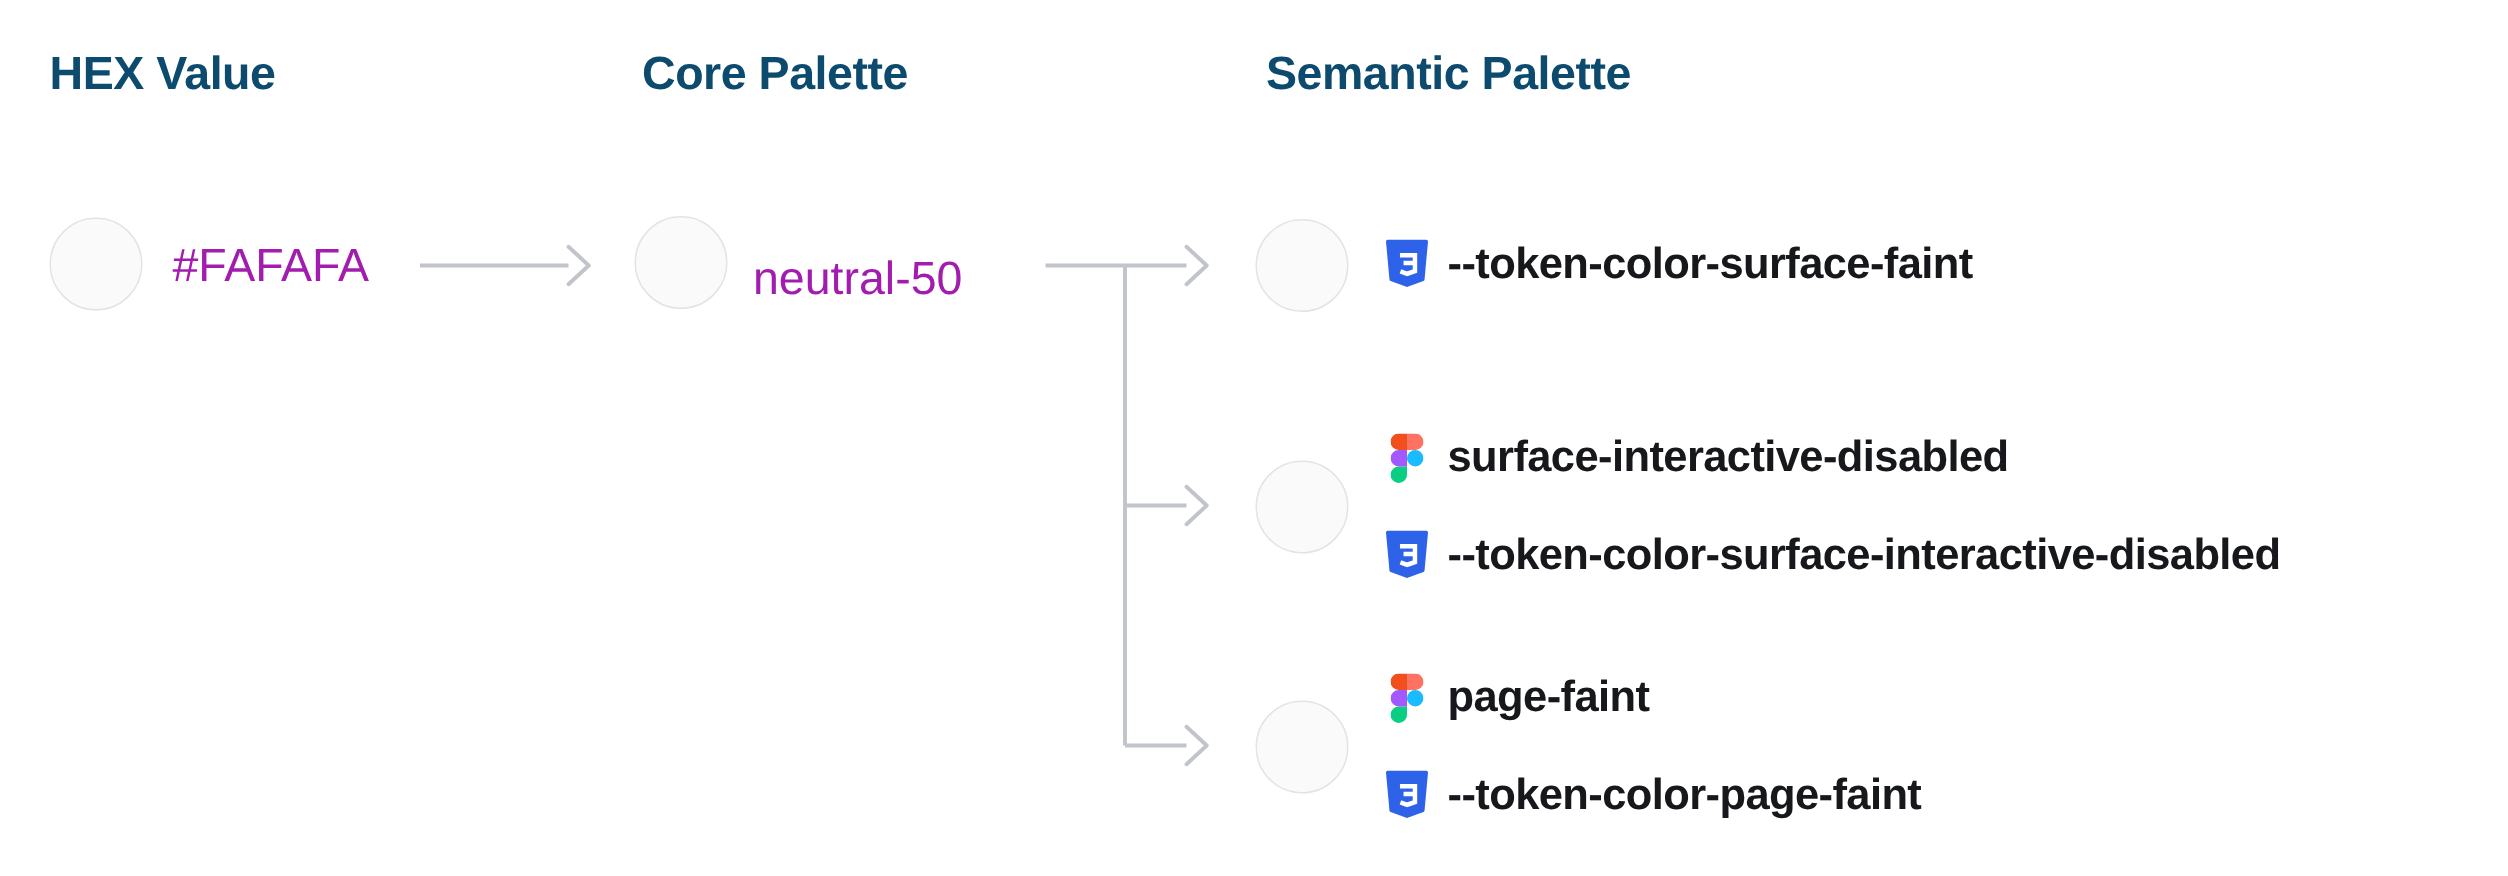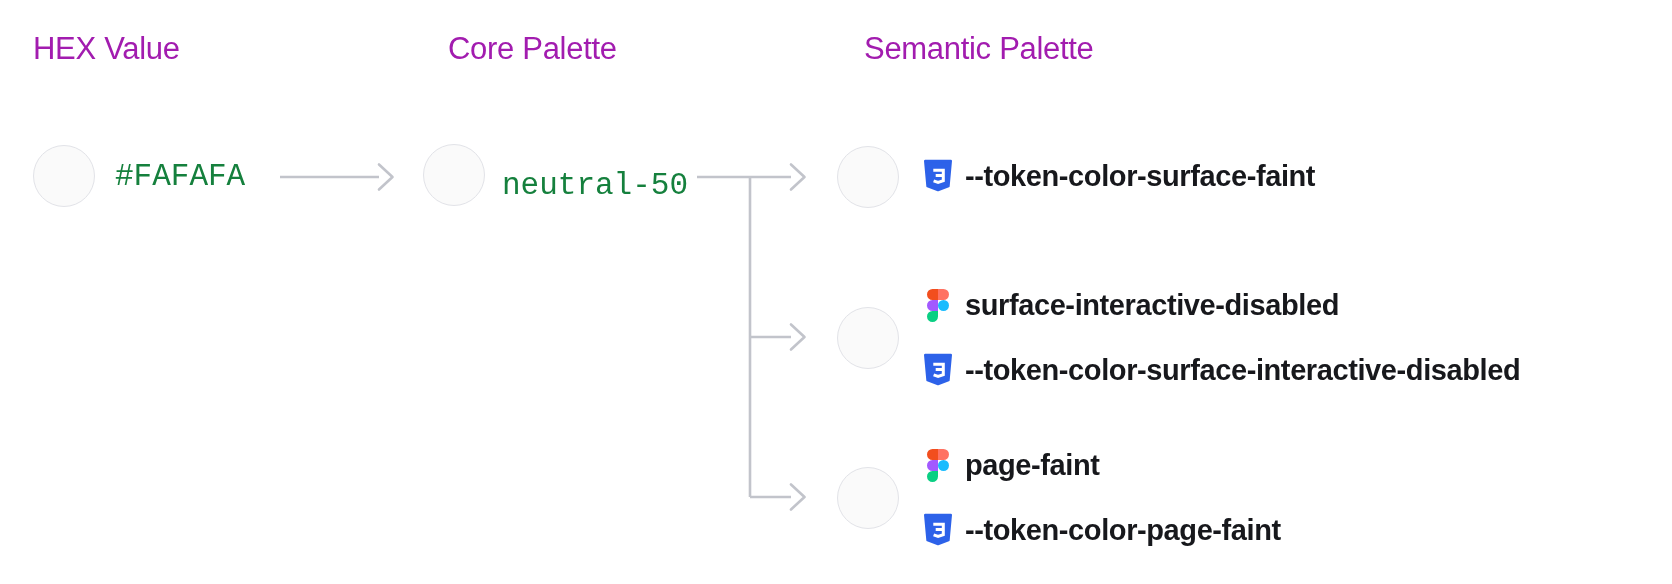--- a/index.html
+++ b/index.html
@@ -8,48 +8,47 @@
     position: relative;
     background: #ffffff;
     overflow: hidden;
     font-family: "Liberation Sans", sans-serif;
     color: #17181c;
   }
   .col-header {
     position: absolute;
     top: 31px;
     font-size: 31px;
-    font-weight: 400;
+    font-weight: 700;
     letter-spacing: -0.3px;
-    color: #a21caf;
+    color: #0c4a6e;
     white-space: nowrap;
   }
   #header-hex      { left: 33px;  }
-  #header-core     { left: 448px; }
-  #header-semantic { left: 864px; }
+  #header-core     { left: 428px; }
+  #header-semantic { left: 844px; }
 
   .swatch {
     position: absolute;
     width: 62px;
     height: 62px;
     border-radius: 50%;
     border: 1.5px solid #e2e3e8;
     background: #fafafa;
   }
   #swatch-hex  { left: 33px;  top: 145px; }
   #swatch-core { left: 423px; top: 144px; }
 
   .plain-label {
     position: absolute;
     font-size: 31px;
     font-weight: 400;
-    color: #15803d;
+    color: #a21caf;
     line-height: 38px;
     white-space: nowrap;
-    font-family: Liberation Mono, monospace;
   }
   #label-hex  { left: 115px; top: 158px; }
   #label-core { left: 502px; top: 167px; }
 
   #connectors {
     position: absolute;
     left: 0; top: 0;
     width: 1672px;
     height: 584px;
     pointer-events: none;

